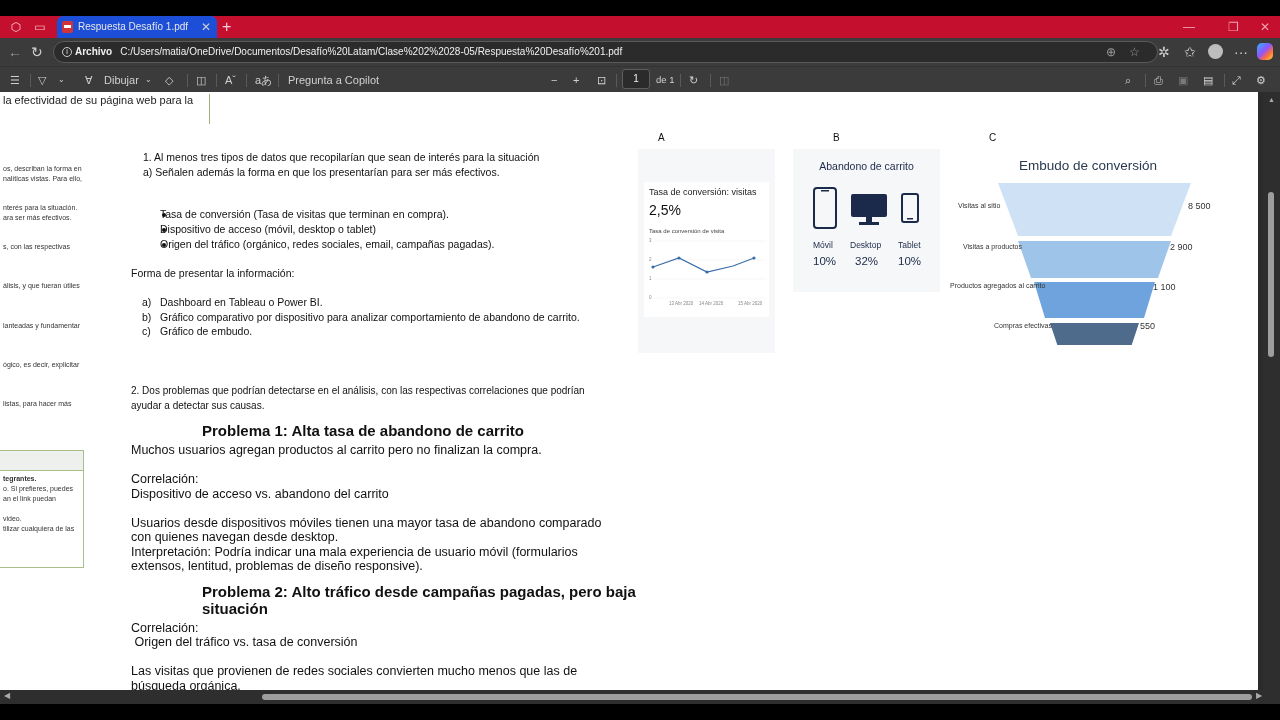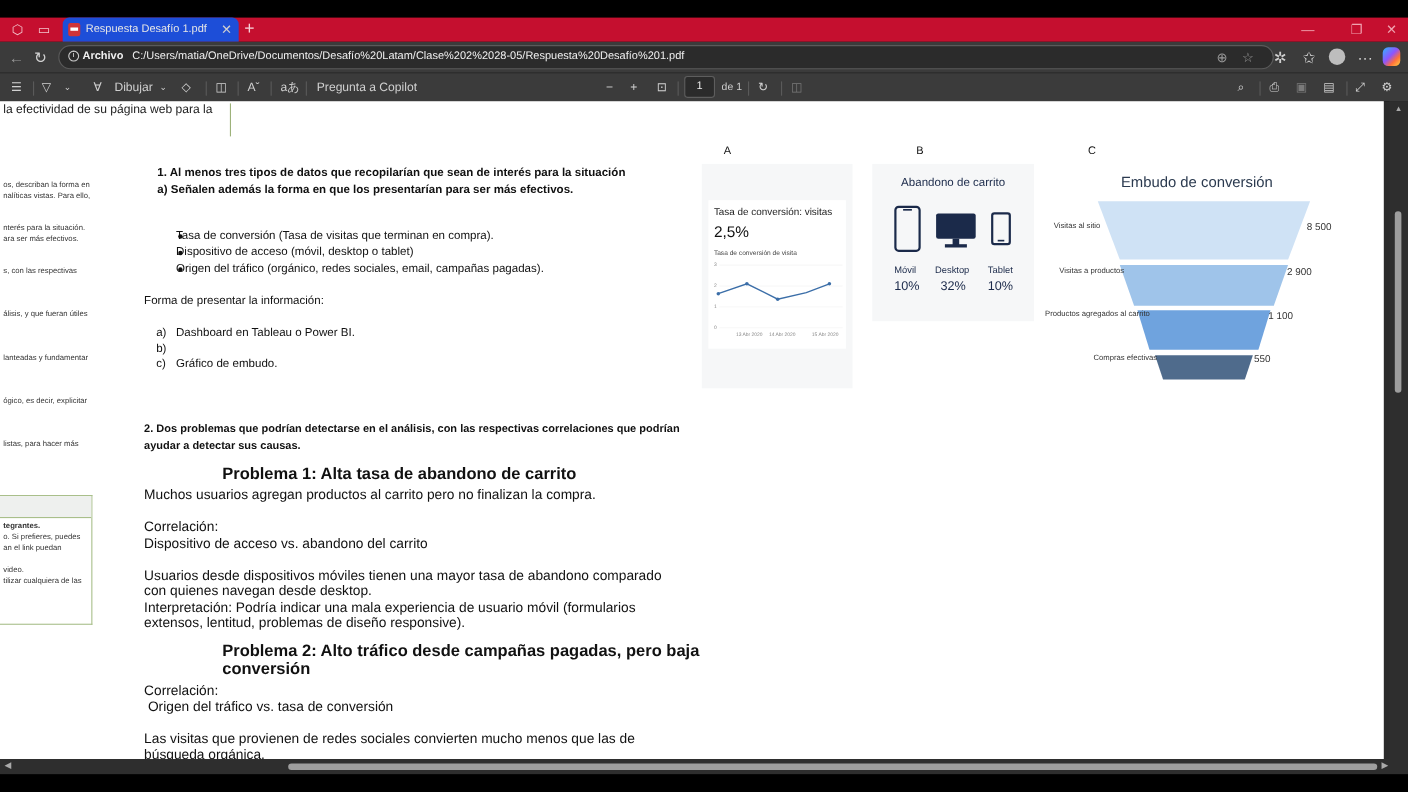--- a/index.html
+++ b/index.html
@@ -36,21 +36,21 @@
   .hscroll .la { position: absolute; left: 4px; top: 1px; color: #aaa; font-size: 8px; }
   .hscroll .ra { position: absolute; left: 1256px; top: 1px; color: #aaa; font-size: 8px; }
   .bottomblack { position: absolute; left: 0; top: 704px; width: 1280px; height: 16px; background: #000; }
 
   
   .leftcut { position: absolute; left: 3px; font-size: 7px; color: #333; white-space: nowrap; line-height: 9px; }
   .topfrag { position: absolute; left: 3px; top: 2px; font-size: 11px; color: #222; border-right: 1px solid #9db27a; padding-right: 16px; height: 30px; }
   .greenbox { position: absolute; left: 0; top: 358px; width: 84px; height: 118px; border: 1px solid #a9bf8a; border-left: none; }
   .greenbox .hdr { height: 20px; background: #eef0ee; border-bottom: 1px solid #a9bf8a; }
   .greenbox .gl { position: absolute; left: 3px; font-size: 7px; color: #333; white-space: nowrap; }
-  .q { position: absolute; font-size: 10.5px; color: #111; font-weight: bold; white-space: nowrap; }
+  .q { position: absolute; font-size: 10.5px; color: #111; font-weight: normal; white-space: nowrap; }
   .t { position: absolute; font-size: 10.5px; color: #111; white-space: nowrap; }
   .arial { position: absolute; font-size: 12.5px; color: #111; white-space: nowrap; }
   .h2 { position: absolute; font-size: 15px; font-weight: bold; color: #111; white-space: nowrap; margin-left: 42px; }
   .bullet { position: absolute; left: 162px; width: 4px; height: 4px; border-radius: 50%; background: #111; }
 
   .lbl { position: absolute; font-size: 10px; color: #111; }
   .cardA { position: absolute; left: 638px; top: 57px; width: 137px; height: 204px; background: #f6f7f8; }
   .cardA .inner { position: absolute; left: 6px; top: 33px; width: 125px; height: 135px; background: #fff; }
   .cardB { position: absolute; left: 793px; top: 57px; width: 147px; height: 143px; background: #f6f7f8; }
   .navy { color: #1b2a4a; }
@@ -157,37 +157,38 @@
     <div class="t" style="left:160px;top:116px">Tasa de conversión (Tasa de visitas que terminan en compra).</div>
     <span class="bullet" style="top:136px"></span>
     <div class="t" style="left:160px;top:131px">Dispositivo de acceso (móvil, desktop o tablet)</div>
     <span class="bullet" style="top:151px"></span>
     <div class="t" style="left:160px;top:146px">Origen del tráfico (orgánico, redes sociales, email, campañas pagadas).</div>
 
     <div class="t" style="left:131px;top:175px">Forma de presentar la información:</div>
     <div class="t" style="left:142px;top:204px">a)</div>
     <div class="t" style="left:160px;top:204px">Dashboard en Tableau o Power BI.</div>
     <div class="t" style="left:142px;top:219px">b)</div>
+    <div class="t" style="left:160px;top:219px">Gráfico comparativo por dispositivo para analizar comportamiento de abandono de carrito.</div>
     <div class="t" style="left:142px;top:233px">c)</div>
     <div class="t" style="left:160px;top:233px">Gráfico de embudo.</div>
 
     <div class="q" style="left:131px;top:293px;font-size:10px">2. Dos problemas que podrían detectarse en el análisis, con las respectivas correlaciones que podrían</div>
     <div class="q" style="left:131px;top:308px;font-size:10px">ayudar a detectar sus causas.</div>
 
     <div class="h2" style="left:160px;top:330px">Problema 1: Alta tasa de abandono de carrito</div>
     <div class="arial" style="left:131px;top:351px">Muchos usuarios agregan productos al carrito pero no finalizan la compra.</div>
     <div class="arial" style="left:131px;top:380px">Correlación:</div>
     <div class="arial" style="left:131px;top:395px">Dispositivo de acceso vs. abandono del carrito</div>
     <div class="arial" style="left:131px;top:424px">Usuarios desde dispositivos móviles tienen una mayor tasa de abandono comparado</div>
     <div class="arial" style="left:131px;top:438px">con quienes navegan desde desktop.</div>
     <div class="arial" style="left:131px;top:467px">extensos, lentitud, problemas de diseño responsive).</div>
     <div class="arial" style="left:131px;top:453px">Interpretación: Podría indicar una mala experiencia de usuario móvil (formularios</div>
 
     <div class="h2" style="left:160px;top:491px">Problema 2: Alto tráfico desde campañas pagadas, pero baja</div>
-    <div class="h2" style="left:160px;top:508px">conversión</div>
+    <div class="h2" style="left:160px;top:508px">situación</div>
     <div class="arial" style="left:131px;top:529px">Correlación:</div>
     <div class="arial" style="left:131px;top:543px;white-space:pre"> Origen del tráfico vs. tasa de conversión</div>
     <div class="arial" style="left:131px;top:572px">Las visitas que provienen de redes sociales convierten mucho menos que las de</div>
     <div class="arial" style="left:131px;top:587px">búsqueda orgánica.</div>
 
     <div class="lbl" style="left:658px;top:40px">A</div>
     <div class="lbl" style="left:833px;top:40px">B</div>
     <div class="lbl" style="left:989px;top:40px">C</div>
 
     <div class="cardA">

